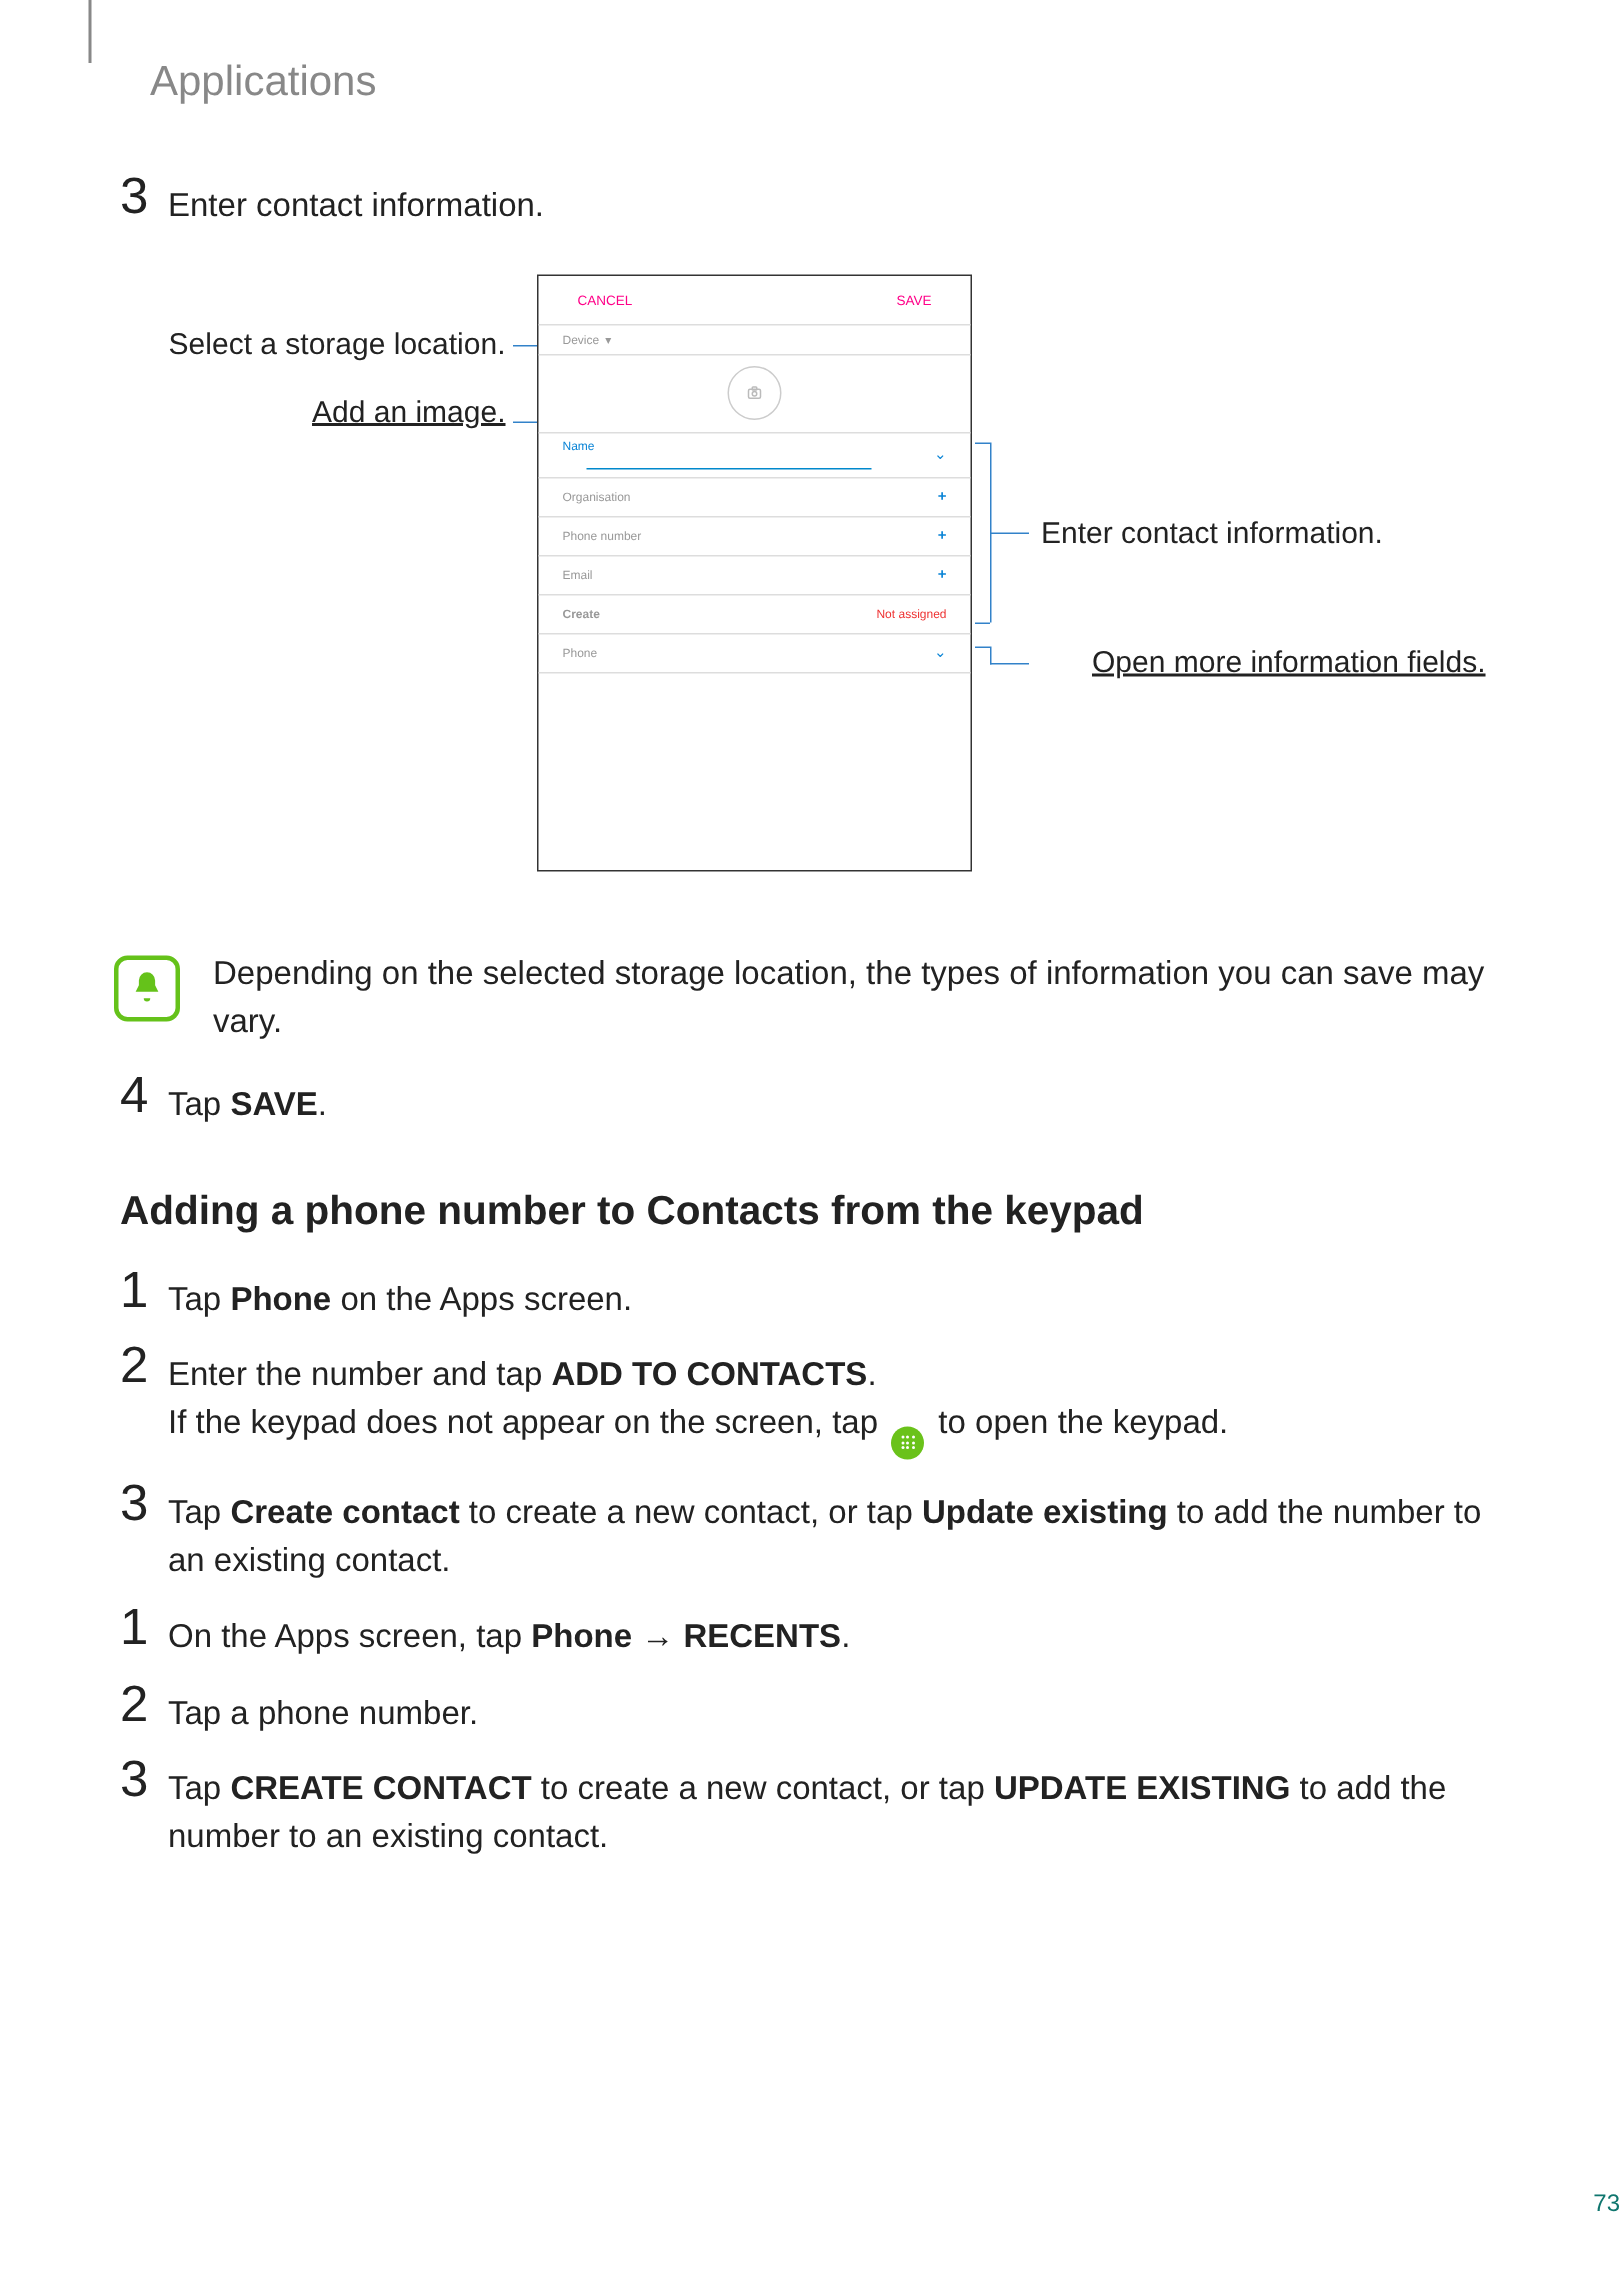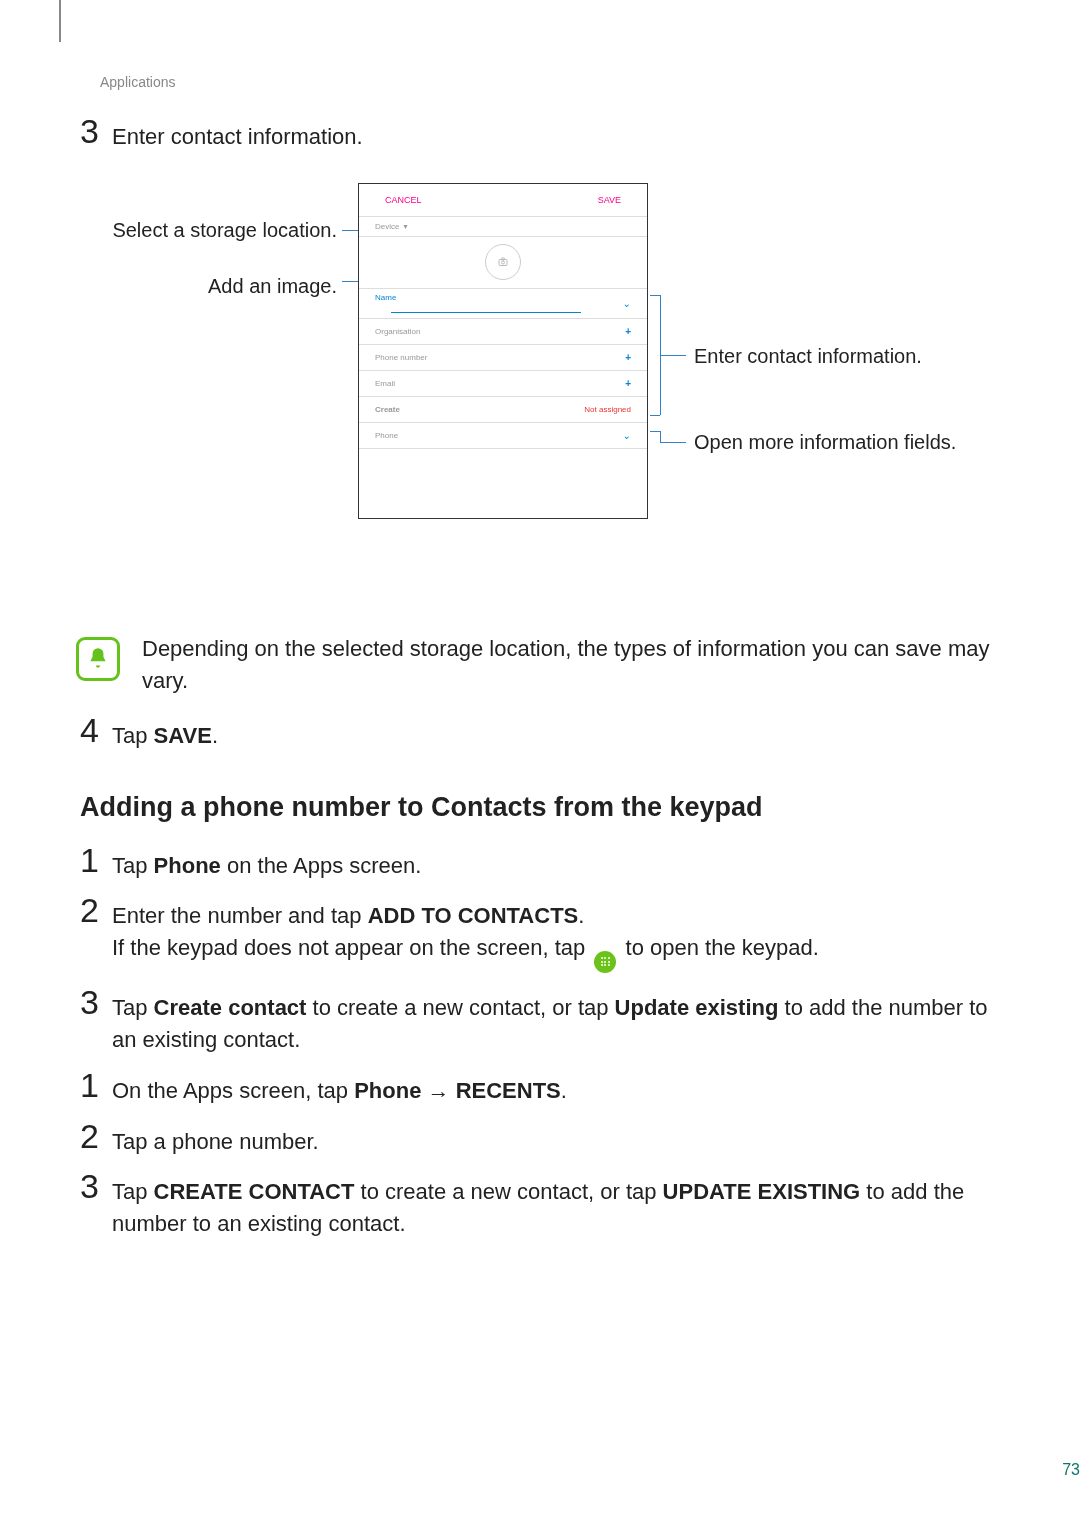--- a/index.html
+++ b/index.html
@@ -17,22 +17,21 @@
     top: 0;
     width: 2px;
     height: 42px;
     background: #888;
   }
   .breadcrumb {
     position: absolute;
     left: 100px;
     top: 38px;
     color: #888;
-    font-size: 14px;
-    margin-top: 36px;
+    font-size: 28px;
   }
   .content {
     position: absolute;
     left: 80px;
     top: 118px;
     width: 920px;
   }
   .step {
     display: flex;
     align-items: flex-start;
@@ -57,21 +56,21 @@
     position: relative;
     width: 920px;
     height: 420px;
     margin: 30px 0 30px 0;
   }
   .phone-frame {
     position: absolute;
     left: 278px;
     top: 0;
     width: 290px;
-    height: 336px;
+    height: 398px;
     border: 1px solid #333;
     background: #fff;
   }
   .pf-top {
     height: 32px;
     display: flex;
     align-items: center;
     justify-content: space-between;
     padding: 0 26px;
     font-size: 9px;
@@ -205,31 +204,31 @@
   <div class="step">
     <div class="num">3</div>
     <div class="text">Enter contact information.</div>
   </div>
 
   <div class="diagram-area">
 
     <div class="callout left" style="left:-8px; top:36px; width:265px;">Select a storage location.</div>
     <div class="line" style="left:262px; top:47px; width:32px; height:1px;"></div>
 
-    <div class="callout left" style="left:-8px; top:92px; width:265px;">Add an image.</div>
+    <div class="callout left" style="left:-8px; top:81px; width:265px;text-decoration:underline;">Add an image.</div>
     <div class="line" style="left:262px; top:98px; width:130px; height:1px;"></div>
 
     <div class="callout" style="left:614px; top:162px;">Enter contact information.</div>
 
     <div class="line" style="left:580px; top:112px; width:1px; height:120px;"></div>
     <div class="line" style="left:570px; top:112px; width:10px; height:1px;"></div>
     <div class="line" style="left:570px; top:232px; width:10px; height:1px;"></div>
     <div class="line" style="left:580px; top:172px; width:26px; height:1px;"></div>
 
-    <div class="callout" style="left:614px; top:248px;">Open more information fields.</div>
+    <div class="callout" style="left:648px; top:248px;text-decoration:underline;">Open more information fields.</div>
     <div class="line" style="left:580px; top:248px; width:1px; height:12px;"></div>
     <div class="line" style="left:570px; top:248px; width:10px; height:1px;"></div>
     <div class="line" style="left:580px; top:259px; width:26px; height:1px;"></div>
 
     <div class="phone-frame">
       <div class="pf-top">
         <span class="pf-cancel">CANCEL</span>
         <span class="pf-save">SAVE</span>
       </div>
       <div class="pf-row device">

